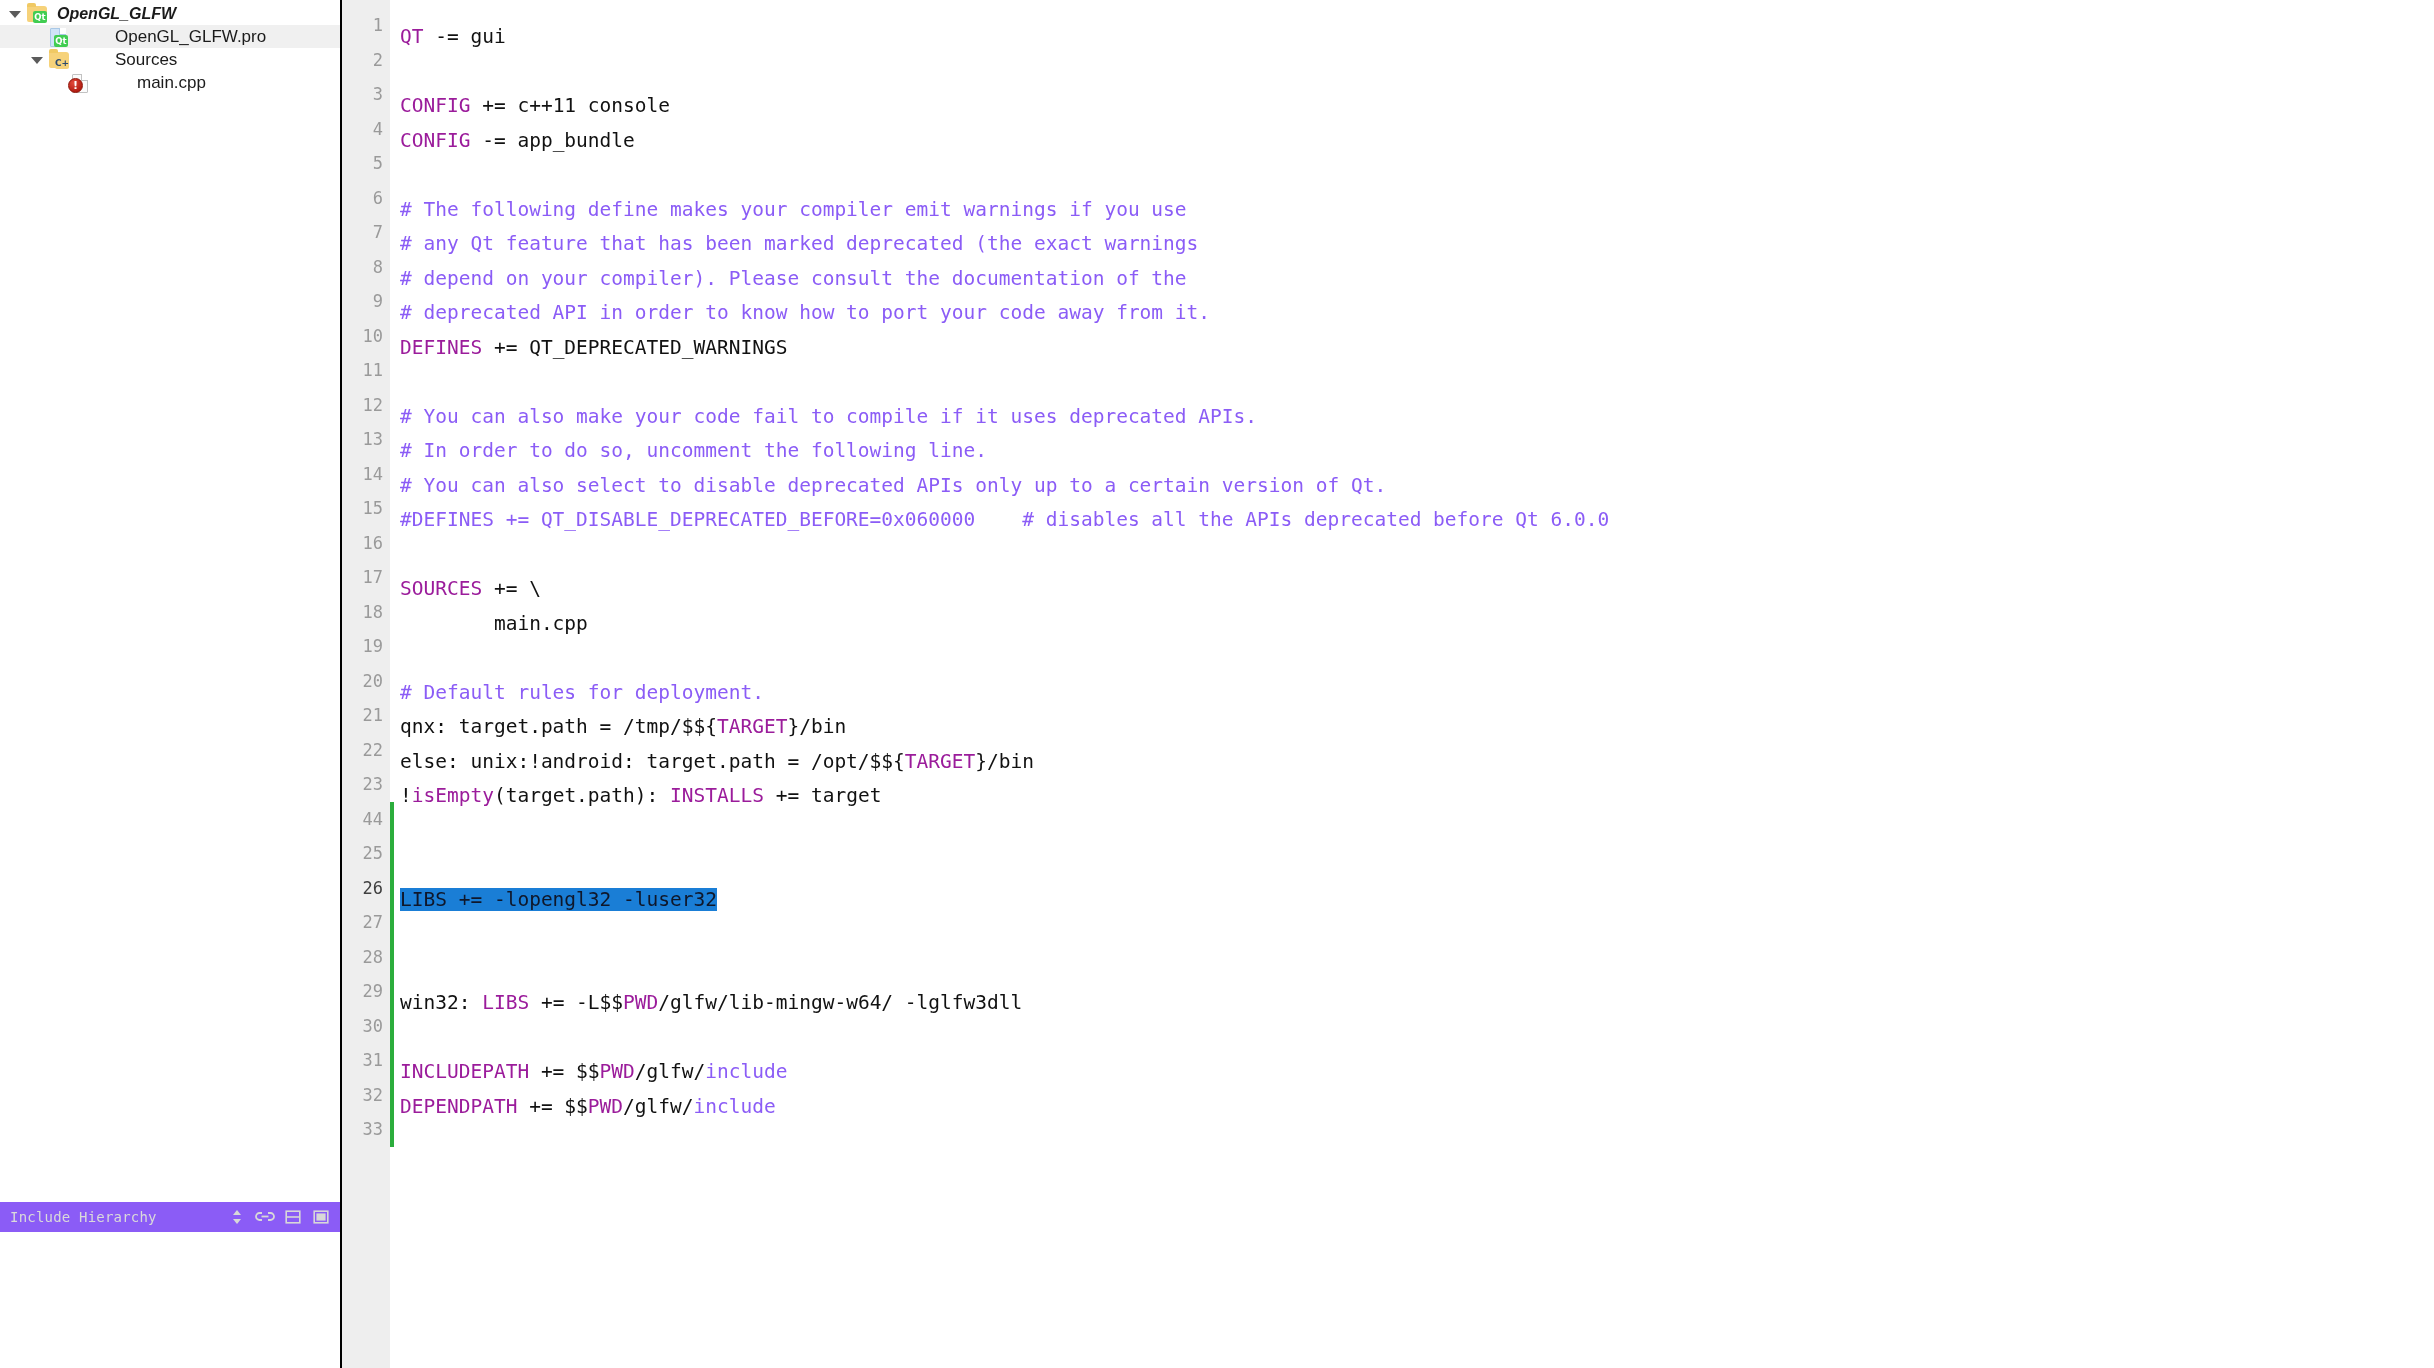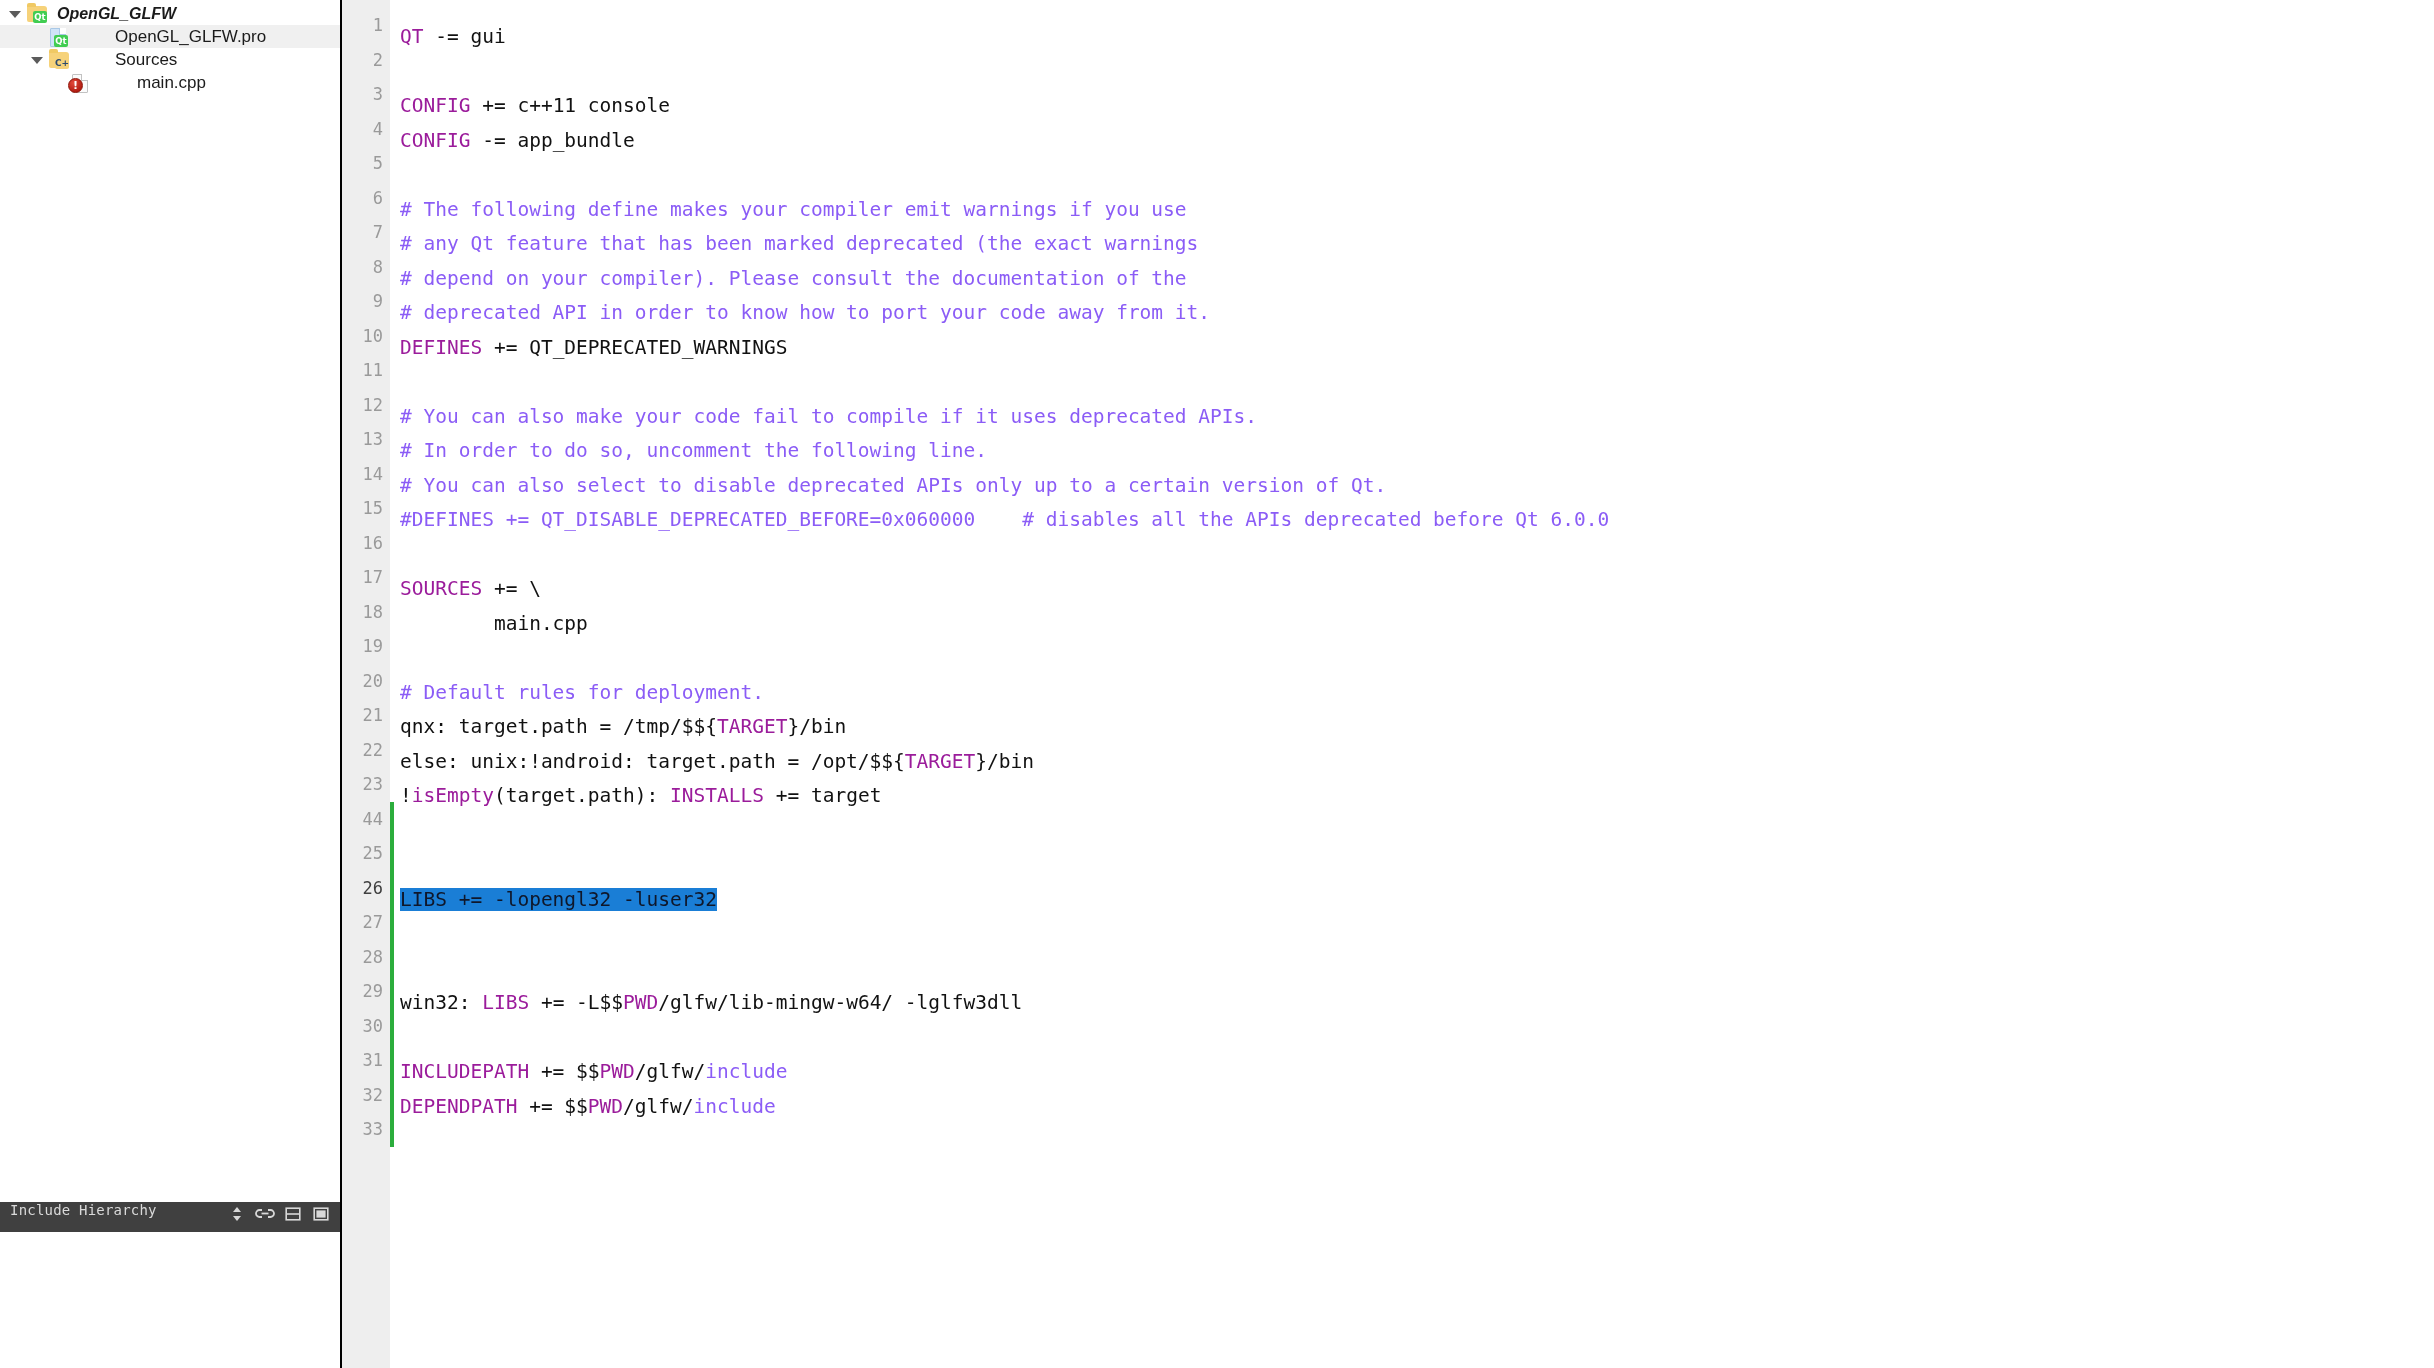--- a/index.html
+++ b/index.html
@@ -155,22 +155,23 @@
 
   .tree-label { padding-right: 8px; }
   .tree-label.bold { font-weight: bold; font-size: 16px; font-style: italic; }
   .tree-label.big  { font-size: 17px; margin-left: 36px; }
 
   .sidebar-spacer { flex: 1 1 auto; background: #ffffff; }
 
   
   .dock-header {
     height: 30px;
-    background: #404040;
+    background: #8b5cf6;
     display: flex;
+    align-items: center;
     padding: 0 6px 0 10px;
     color: #d8d8d8;
     flex: 0 0 30px;
   }
   .dock-title {
     font-family: "DejaVu Sans Mono", monospace;
     font-size: 14px;
     letter-spacing: 0.2px;
     color: #dadada;
     flex: 1 1 auto;

